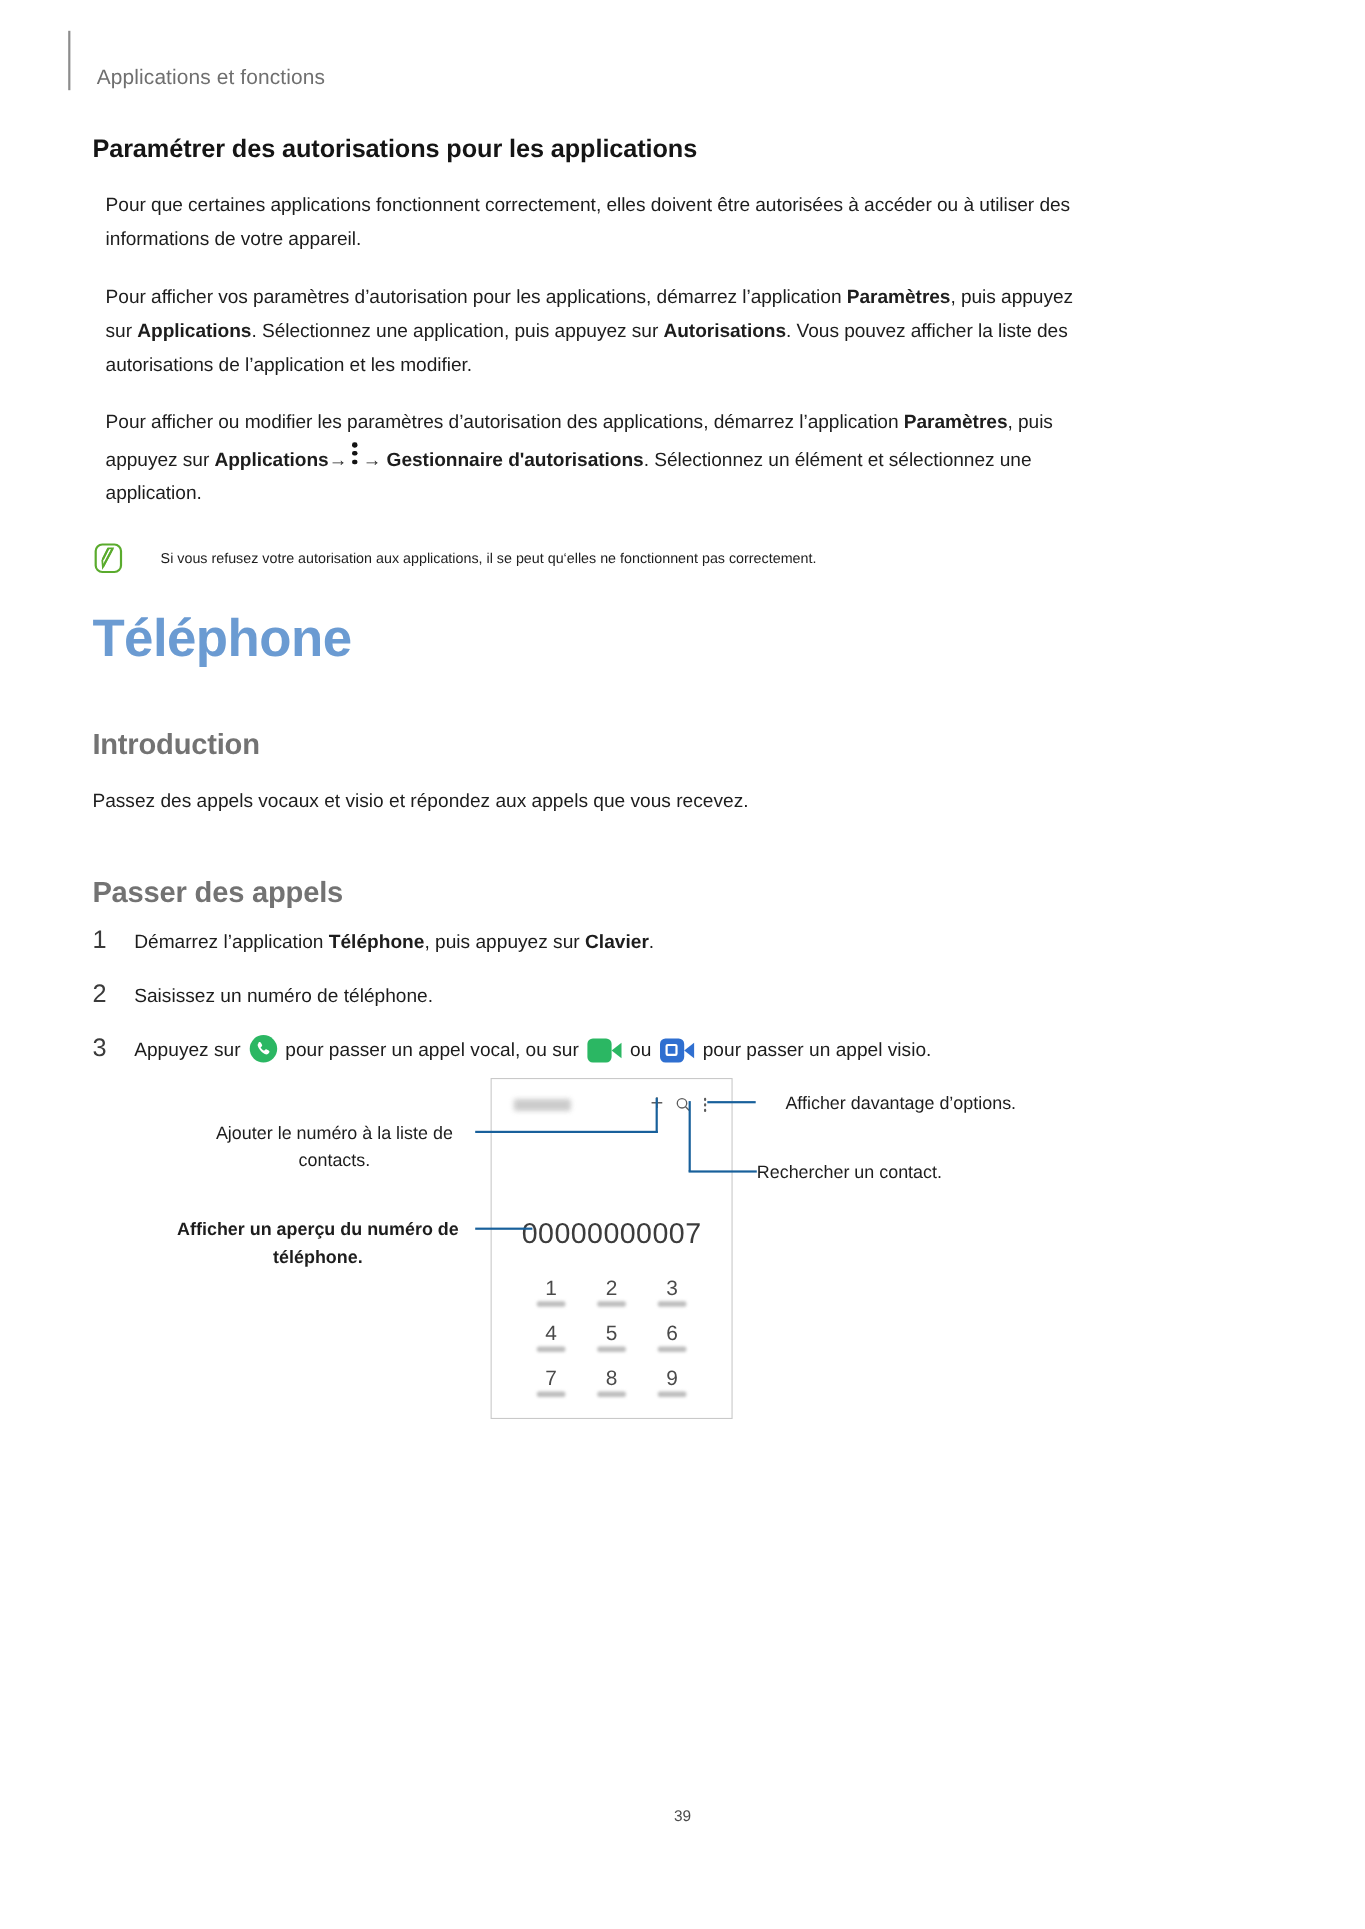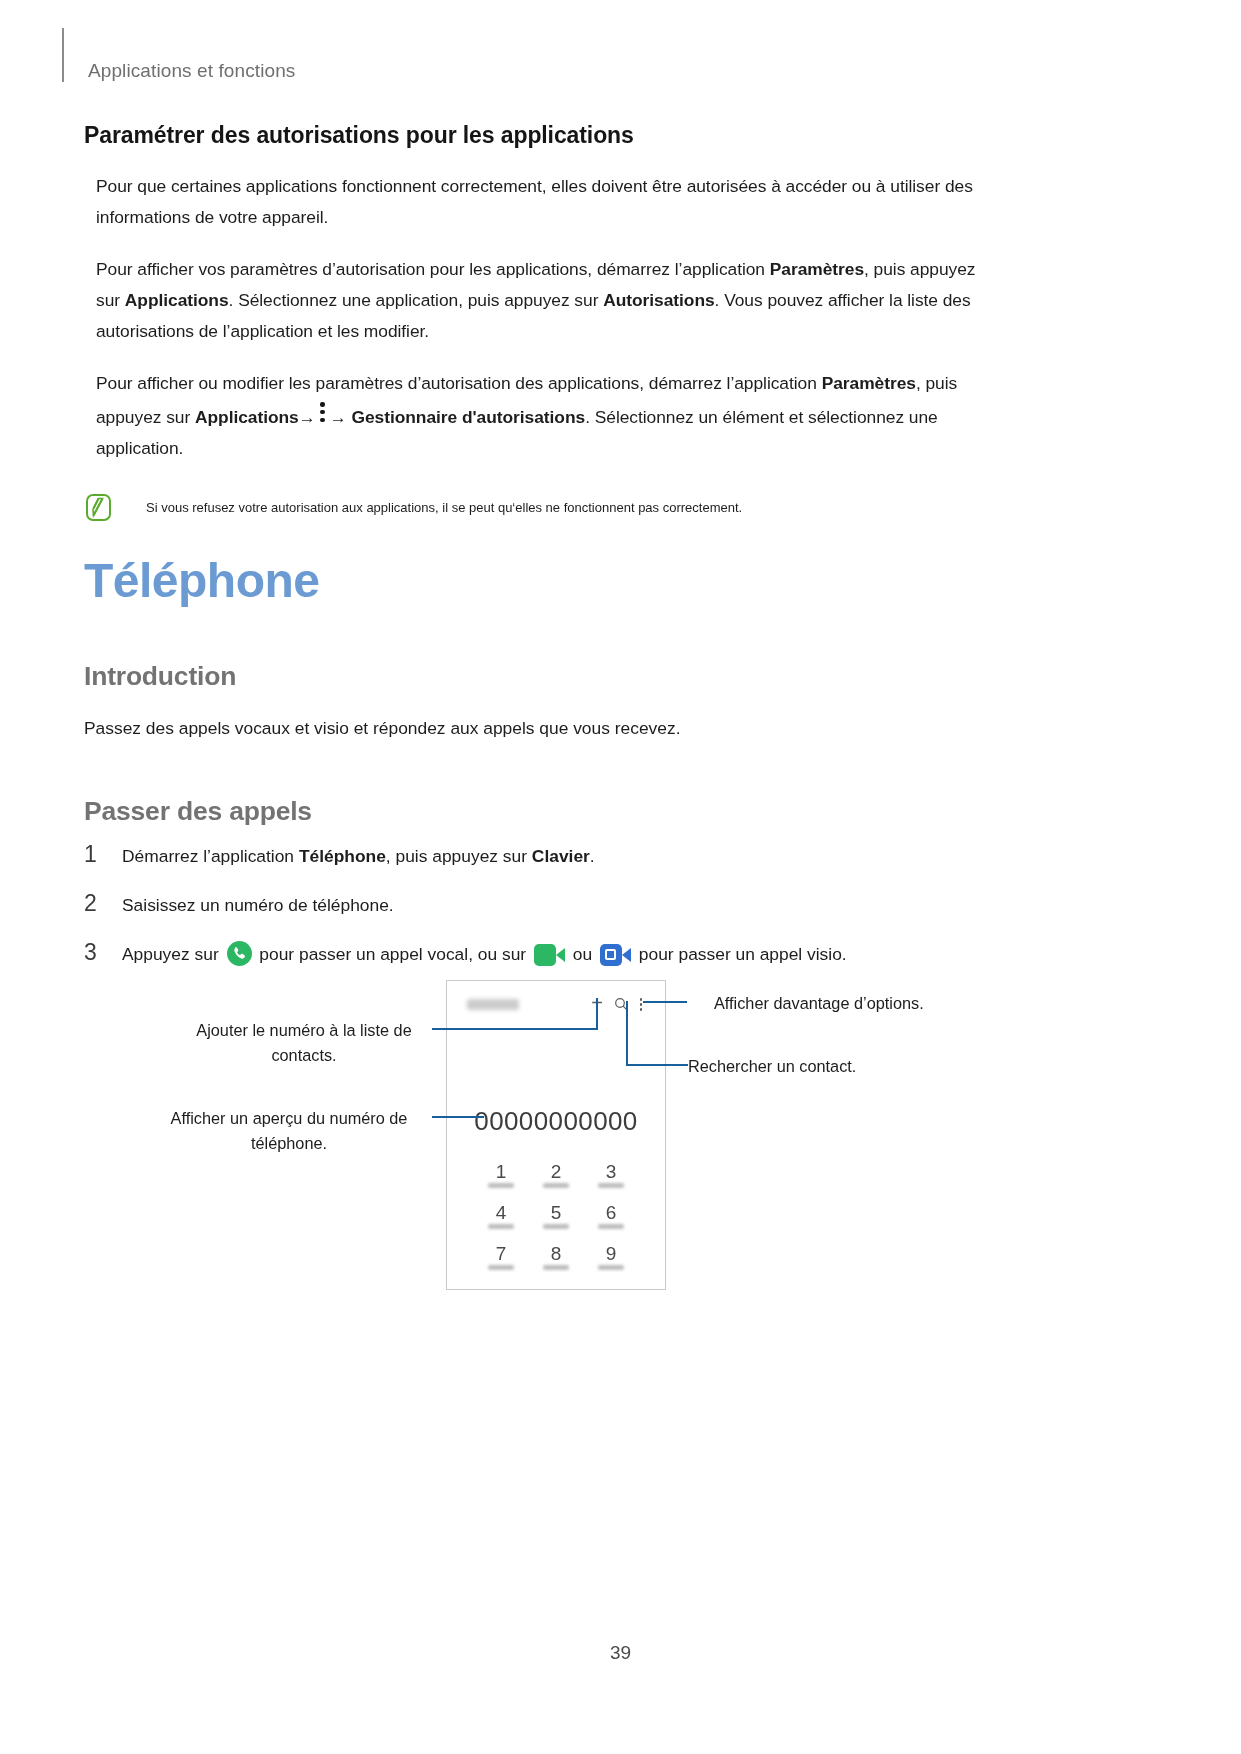--- a/index.html
+++ b/index.html
@@ -266,21 +266,21 @@
   .leader { position: absolute; background: #18609b; }
   .leader.h { height: 2.2px; }
   .leader.v { width: 2.2px; }
 
   
   .page-number {
     position: absolute;
     left: 0; right: 0;
     top: 1642px;
     text-align: center;
-    font-size: 19px;
+    font-size: 14px;
     color: #4a4a4a;
   }
 </style>
 </head>
 <body>
 
 <div class="page-header">
   <div class="header-rule"></div>
   <div class="header-title">Applications et fonctions</div>
 </div>
@@ -351,21 +351,21 @@
         <circle cx="6" cy="6" r="4.3" stroke="#5d5d5d" stroke-width="1.2" fill="none"></circle>
         <line x1="9.2" y1="9.2" x2="12.6" y2="12.6" stroke="#5d5d5d" stroke-width="1.2"></line>
       </svg>
     </div>
     <div class="phone-more">
         <i></i>
         <i></i>
         <i></i>
       </div>
 
-    <div class="phone-number">00000000000</div>
+    <div class="phone-number">00000000007</div>
 
     <div class="keypad">
       <div class="kp-row">
         <div class="kp-key">
           <div class="kp-digit">1</div>
           <div class="kp-letters"></div>
         </div>
         <div class="kp-key">
           <div class="kp-digit">2</div>
           <div class="kp-letters"></div>
@@ -406,21 +406,21 @@
     </div>
   </div>
 
   <div class="callout-label cl-left" style="left:180px; top:43px; width:248px;">
     <div>Ajouter le numéro à la liste de</div>
     <div>contacts.</div>
   </div>
   <div class="leader h" style="left:432px; top:53px; width:166px;"></div>
   <div class="leader v" style="left:596px; top:23px; height:32px;"></div>
 
-  <div class="callout-label cl-left" style="left:150px; top:131px; width:278px;">
+  <div class="callout-label cl-left" style="left:150px; top:131px; width:278px;font-weight:bold;">
     <div>Afficher un aperçu du numéro de</div>
     <div>téléphone.</div>
   </div>
   <div class="leader h" style="left:432px; top:141px; width:52px;"></div>
 
   <div class="callout-label cl-right" style="left:714px; top:16px; width:300px;">
     <div>Afficher davantage d’options.</div>
   </div>
   <div class="leader h" style="left:643px; top:26px; width:44px;"></div>
 

